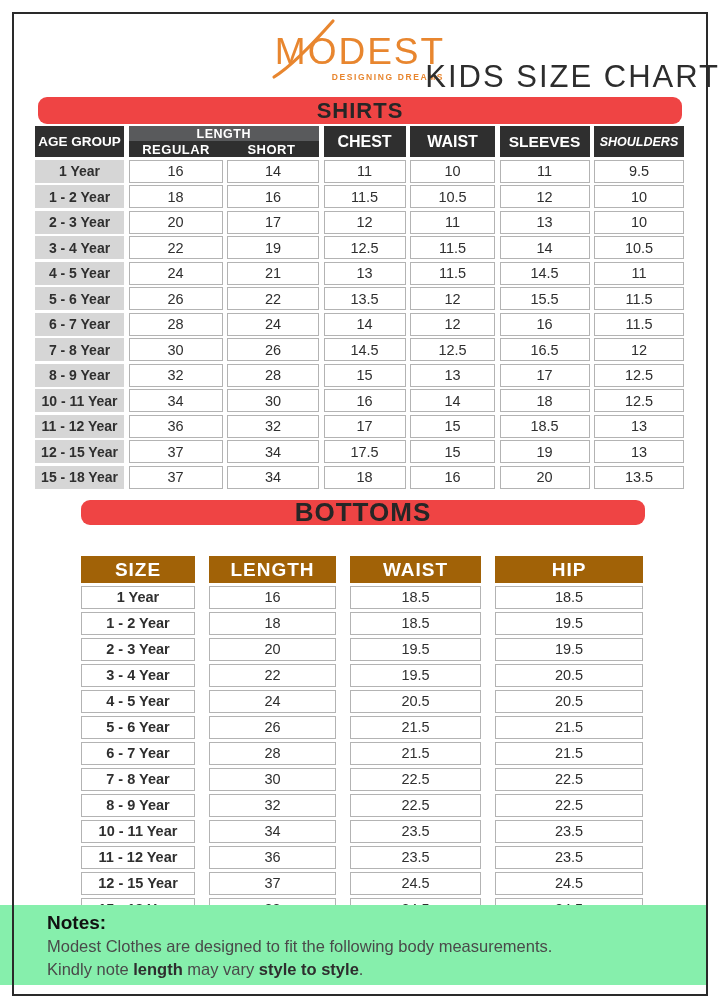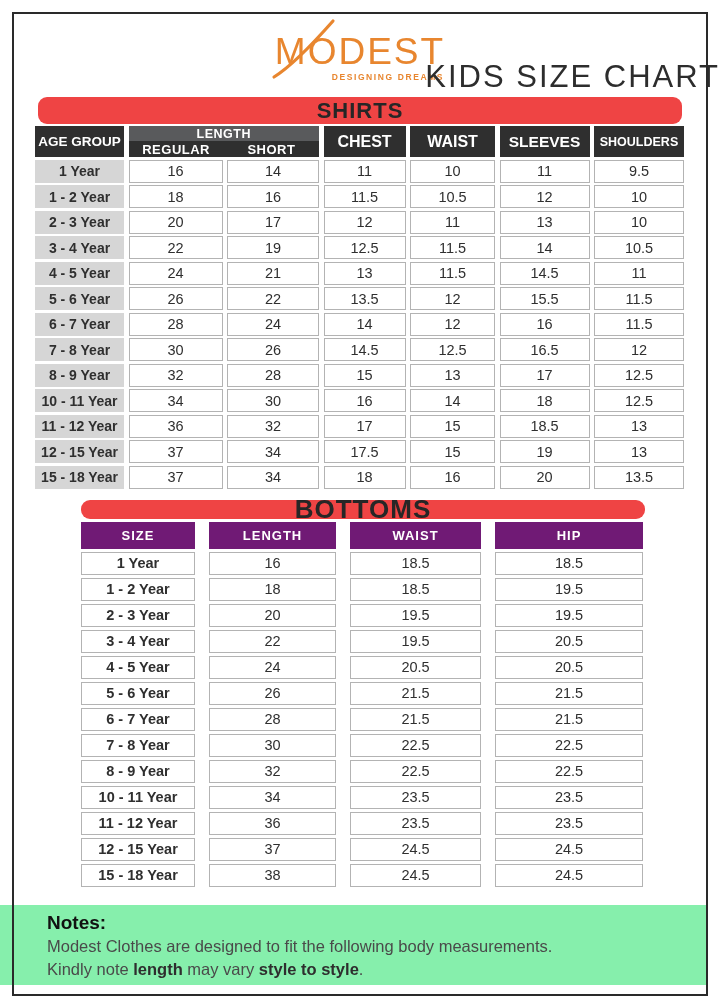--- a/index.html
+++ b/index.html
@@ -52,21 +52,21 @@
   }
   .header-grid { margin-bottom:2.5px; }
   .hbox {
     background:#2f2f2f; color:#fff; height:31px;
     display:flex; align-items:center; justify-content:center;
     font-weight:bold;
   }
   .h-age { font-size:13.5px; }
   .h-chest, .h-waist { font-size:16px; }
   .h-sleeves { font-size:15.5px; }
-  .h-shoulders { font-size:12.5px; }
+  .h-shoulders { font-size:12.5px;font-style:italic; }
   .h-length-group { grid-column:2 / span 2; display:flex; flex-direction:column; }
   .h-length-top {
     background:#595a5c; color:#fff; height:15px;
     display:flex; align-items:center; justify-content:center;
     font-size:12.5px; font-weight:bold; letter-spacing:.5px;
   }
   .h-length-bottom { background:#2f2f2f; height:16px; display:flex; }
   .h-length-bottom span {
     flex:1; color:#fff; display:flex; align-items:center; justify-content:center;
     font-size:13px; font-weight:bold; letter-spacing:.5px;
@@ -74,31 +74,31 @@
   #shirts-rows { row-gap:2.5px; }
   .cell {
     height:23px; box-sizing:border-box;
     display:flex; align-items:center; justify-content:center;
     font-size:14.5px; color:#2f2f2f;
   }
   .age-cell { background:#d6d6d6; font-weight:bold; font-size:14px; }
   .val-cell { background:#fff; border:1px solid #b3b3b3; }
   
   .bottoms-sec { position:absolute; top:500px; left:81px; width:564px; }
-  .bottoms-banner { height:19px; font-size:26px; margin-bottom:3px; }
+  .bottoms-banner { height:25px; font-size:26px; margin-bottom:3px; }
   .bottoms-grid {
     display:grid;
     grid-template-columns:114px 127px 131px 148px;
     column-gap:14px;
   }
   .bheader-grid { margin-bottom:2.5px; }
   .bh {
-    background:#701a75; color:#fff; height:27px;
-    display:flex; align-items:center; justify-content:center;
-    font-weight:bold; font-size:13px; letter-spacing:1px;
+    background:#a16207; color:#fff; height:27px;
+    display:flex; align-items:center; justify-content:center;
+    font-weight:bold; font-size:19px; letter-spacing:1px;margin-top:28px;
   }
   #bottoms-rows { row-gap:2.5px; }
   .bcell {
     height:23.5px; box-sizing:border-box;
     background:#fff; border:1px solid #b3b3b3;
     display:flex; align-items:center; justify-content:center;
     font-size:14.5px; color:#2f2f2f;
   }
   .size-cell { font-weight:bold; }
   

